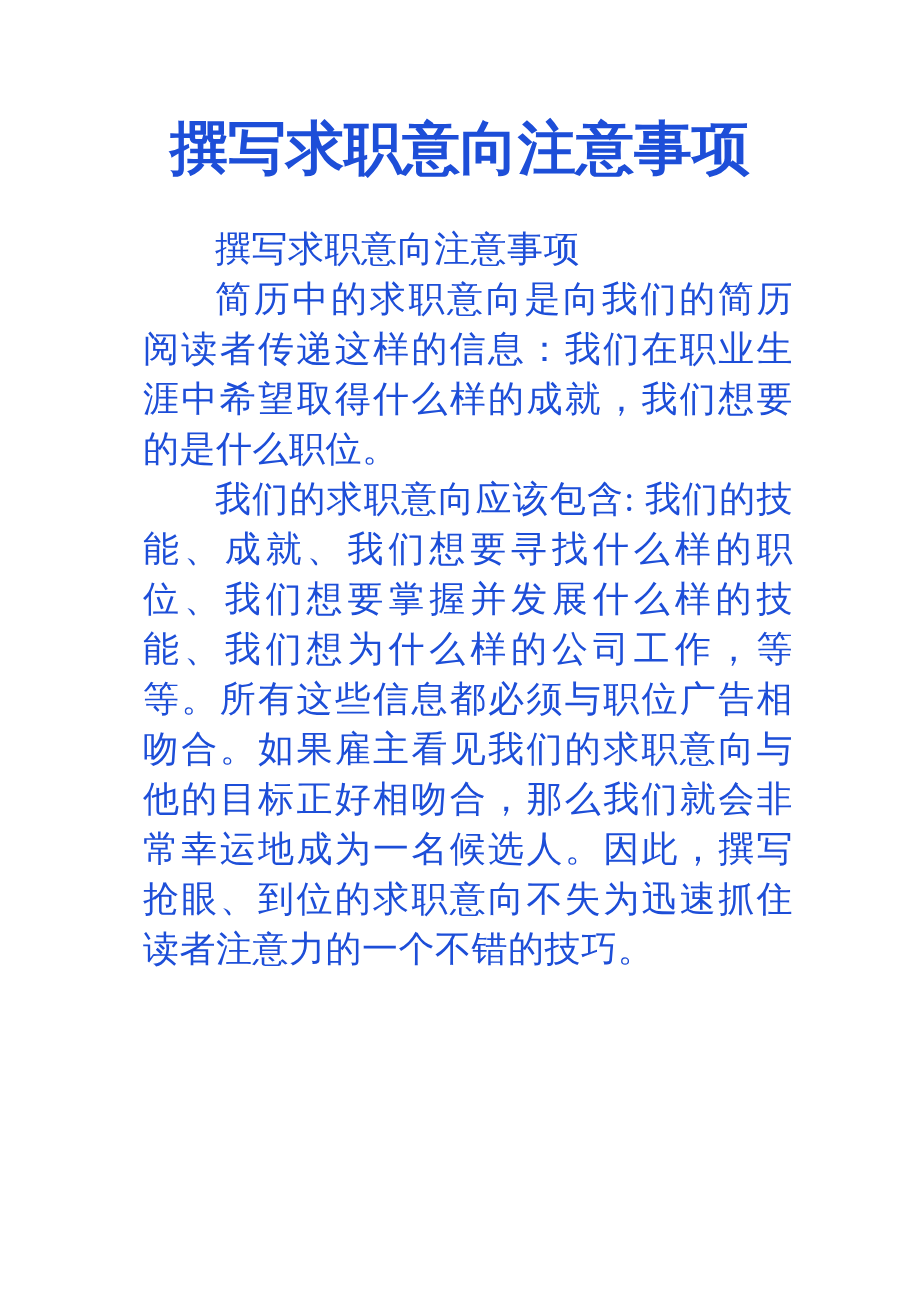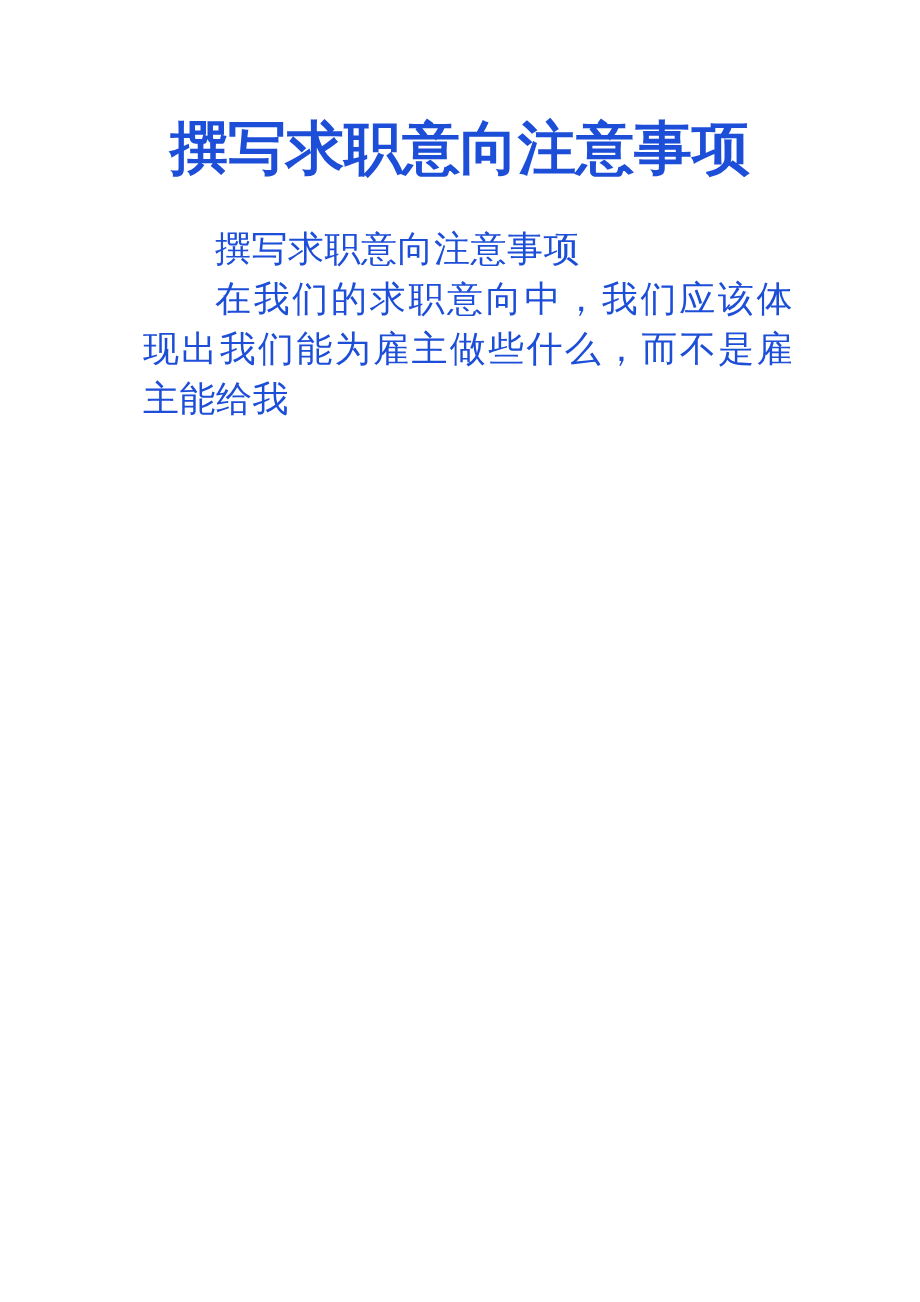--- a/index.html
+++ b/index.html
@@ -42,15 +42,16 @@
     text-indent: 2em;
   }
 </style>
 </head>
 <body>
 
 <div class="page" style="color: #1d4ed8; background: rgb(255, 255, 255);">
   <h1 class="doc-title">撰写求职意向注意事项</h1>
   <div class="doc-body">
       <p class="para">撰写求职意向注意事项</p>
-      <p class="para">在我们的求职意向中，我们应该体现出我们能为雇主做些什么，而不是雇主能给我</p>
+      <p class="para">简历中的求职意向是向我们的简历阅读者传递这样的信息：我们在职业生涯中希望取得什么样的成就，我们想要的是什么职位。</p>
+      <p class="para">我们的求职意向应该包含: 我们的技能、成就、我们想要寻找什么样的职位、我们想要掌握并发展什么样的技能、我们想为什么样的公司工作，等等。所有这些信息都必须与职位广告相吻合。如果雇主看见我们的求职意向与他的目标正好相吻合，那么我们就会非常幸运地成为一名候选人。因此，撰写抢眼、到位的求职意向不失为迅速抓住读者注意力的一个不错的技巧。</p>
     </div>
 </div>
 
 </body></html>

